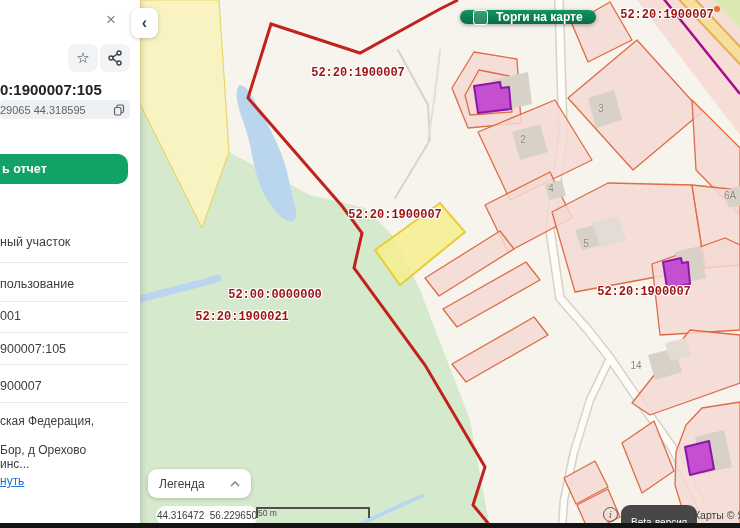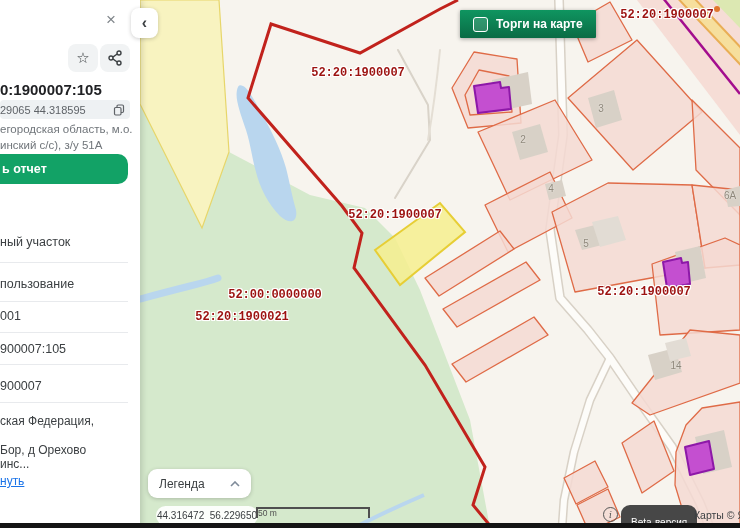--- a/index.html
+++ b/index.html
@@ -8,22 +8,22 @@
 
   
   .map{position:absolute;left:140px;top:0;width:600px;height:528px;background:#f7f4ee;overflow:hidden;}
   .map svg{position:absolute;left:0;top:0;}
   .cad{position:absolute;transform:translate(-50%,-50%);font-family:Liberation Mono, monospace;
        font-weight:bold;font-size:12px;color:#9c1210;white-space:nowrap;letter-spacing:0;
        text-shadow:0 0 2px #fff,0 0 2px #fff,1px 1px 0 #fff,-1px -1px 0 #fff,1px -1px 0 #fff,-1px 1px 0 #fff;}
   .bnum{position:absolute;transform:translate(-50%,-50%);font-size:10px;color:#8f887b;
         text-shadow:0 0 2px rgba(255,255,255,.8);}
 
-  .toggle{position:absolute;left:320px;top:10px;height:28px;display:flex;align-items:center;gap:8px;
-          padding:0 13px;border-radius:1px;background:linear-gradient(180deg,#0f9560,#0a6b45);
+  .toggle{position:absolute;left:320px;top:10px;height:14px;display:flex;align-items:center;gap:8px;
+          padding:0 13px;border-radius:7px;background:linear-gradient(180deg,#0f9560,#0a6b45);
           box-shadow:0 1px 4px rgba(0,0,0,.35);cursor:pointer;}
   .toggle .cb{width:13px;height:13px;border:1.5px solid #fff;border-radius:3px;background:rgba(255,255,255,.15);}
   .toggle .lbl{color:#fff;font-size:12px;font-weight:600;white-space:nowrap;}
 
   
   .sidebar{position:absolute;left:0;top:0;width:140px;height:528px;background:#fff;z-index:5;
            box-shadow:2px 0 6px rgba(0,0,0,.15);}
   .sb-close{position:absolute;left:106px;top:10px;font-size:17px;color:#80868b;cursor:pointer;}
   .icon-btn{position:absolute;top:44px;width:30px;height:28px;background:#f1f3f4;border-radius:8px;
             display:flex;align-items:center;justify-content:center;cursor:pointer;}
@@ -146,21 +146,21 @@
     <span class="cad" style="left:135px;top:295px">52:00:0000000</span>
     <span class="cad" style="left:102px;top:317px">52:20:1900021</span>
     <span class="cad" style="left:504px;top:292px">52:20:1900007</span>
     <span class="cad" style="left:527px;top:15px">52:20:1900007</span>
 
     <span class="bnum" style="left:383px;top:139px">2</span>
     <span class="bnum" style="left:461px;top:108px">3</span>
     <span class="bnum" style="left:411px;top:188px">4</span>
     <span class="bnum" style="left:446px;top:243px">5</span>
     <span class="bnum" style="left:590px;top:195px">6А</span>
-    <span class="bnum" style="left:536px;top:365px">14</span>
+    <span class="bnum" style="left:496px;top:365px">14</span>
 
     <div class="toggle">
       <span class="cb"></span>
       <span class="lbl">Торги на карте</span>
     </div>
   </div>
 
   <div class="sidebar">
     <span class="sb-close">×</span>
     <div class="icon-btn" style="left:68px">
@@ -179,24 +179,20 @@
     <div class="sb-title">0:1900007:105</div>
 
     <div class="sb-pill">
       <span class="val">29065 44.318595</span>
       <svg width="12" height="12" viewBox="0 0 12 12" style="margin-right:5px">
         <rect x="4" y="1" width="6.5" height="7.5" rx="1.2" fill="none" stroke="#5f6368" stroke-width="1.2"></rect>
         <rect x="1.5" y="3.5" width="6.5" height="7.5" rx="1.2" fill="#eef1f3" stroke="#5f6368" stroke-width="1.2"></rect>
       </svg>
     </div>
 
-    <div class="sb-addr">
-      <div>егородская область, м.о.</div>
-      <div>инский с/с), з/у 51А</div>
-    </div>
 
     <div class="sb-report">ь отчет</div>
 
     <div class="sb-row" style="top:235px">ный участок</div>
     <div class="sb-div" style="top:262px"></div>
     <div class="sb-row" style="top:277px">пользование</div>
     <div class="sb-div" style="top:301px"></div>
     <div class="sb-row" style="top:309px">001</div>
     <div class="sb-div" style="top:332px"></div>
     <div class="sb-row" style="top:342px">900007:105</div>

